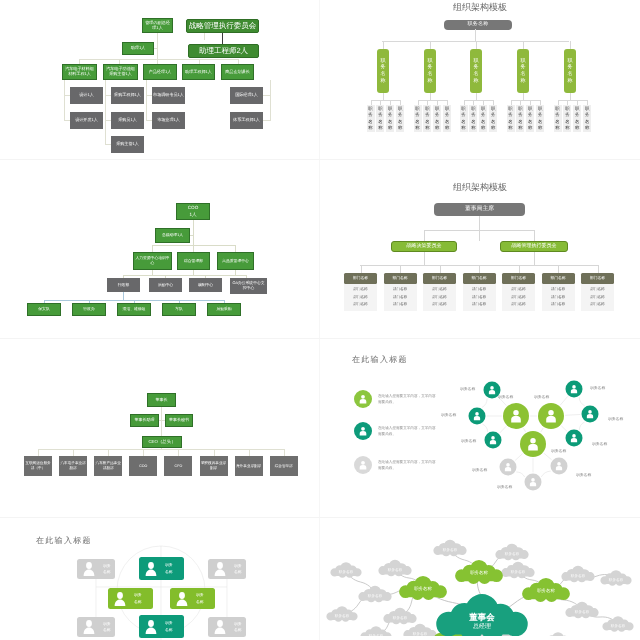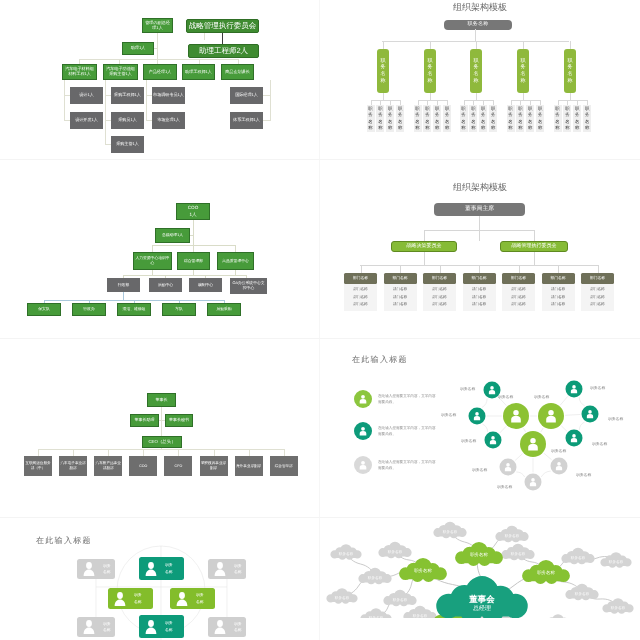--- a/index.html
+++ b/index.html
@@ -9,21 +9,21 @@
   .panel{position:absolute;background:#fff;overflow:hidden;}
   .sep-v{position:absolute;background:#f6f6f6;width:1px;}
   .sep-h{position:absolute;background:#f4f4f4;height:1px;}
   .p1{left:0;top:0;width:319px;height:159px;}
   .p2{left:320px;top:0;width:320px;height:159px;}
   .p3{left:0;top:160px;width:319px;height:178px;}
   .p4{left:320px;top:160px;width:320px;height:178px;}
   .p5{left:0;top:339px;width:319px;height:178px;}
   .p6{left:320px;top:339px;width:320px;height:178px;}
   .p7{left:0;top:518px;width:319px;height:122px;}
-  .p8{left:320px;top:496px;width:320px;height:122px;}
+  .p8{left:320px;top:514px;width:320px;height:122px;}
   .box{position:absolute;box-sizing:border-box;display:flex;align-items:center;
        justify-content:center;text-align:center;color:#fff;line-height:1.05;}
   .ln{position:absolute;background:#cfcfcf;}
   
   .s1ln{background:#dfe0d2;}
   .g-dark{background:#479b3a;border:1px solid #2f7028;}
   .gy{background:#68686a;}
   .s1b{font-size:4.1px;padding:0 1px;line-height:1.2;}
   .s1root{font-size:7.5px;border-radius:2px;background:#3f8b31;border:1px solid #2f6e25;}
   

